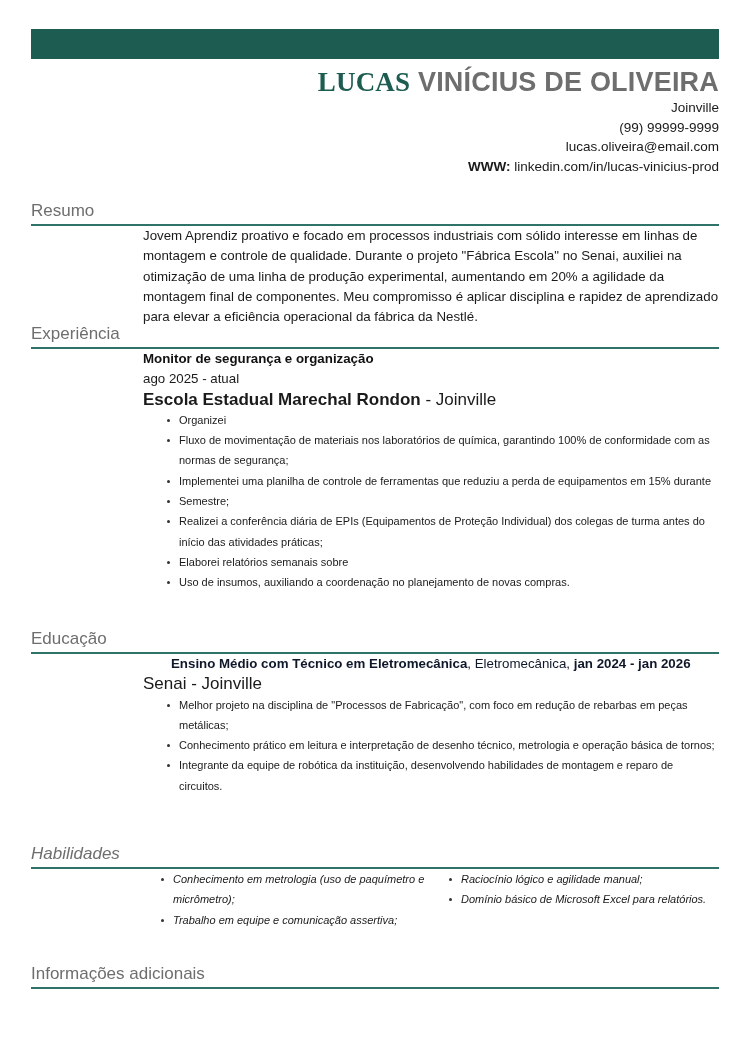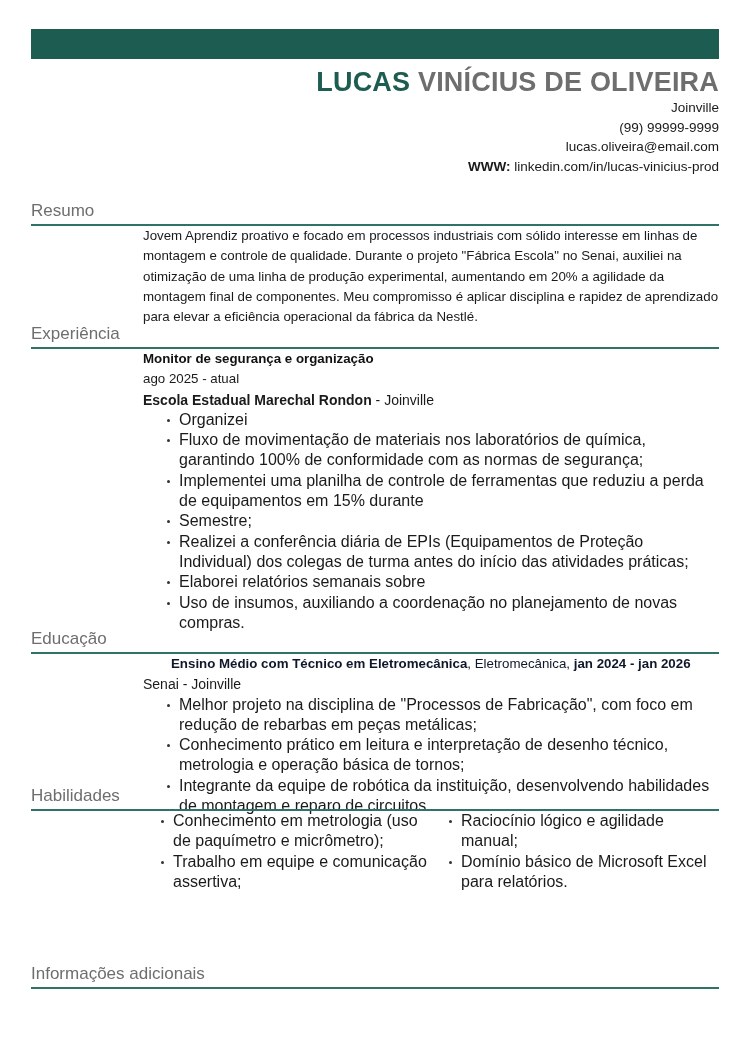--- a/index.html
+++ b/index.html
@@ -36,21 +36,21 @@
     width: 688px;
     text-align: right;
   }
   .full-name {
     font-size: 27px;
     line-height: 32px;
     font-weight: bold;
     letter-spacing: 0.2px;
     white-space: nowrap;
   }
-  .name-first { color: #1d5c50; }
+  .name-first { color: #1d5c50; font-family: Liberation Serif, serif; }
   .name-rest { color: #6e6e6e; }
 
   .contact-line {
     font-size: 13.5px;
     line-height: 19.5px;
     color: #1a1a1a;
   }
   .contact-line .lbl { font-weight: bold; }
 
   
@@ -87,42 +87,42 @@
     line-height: 20.3px;
     font-weight: bold;
     color: #111;
   }
   .entry-dates {
     font-size: 13.3px;
     line-height: 20.3px;
     color: #1a1a1a;
   }
   .entry-org {
-    font-size: 14px;
+    font-size: 17px;
     line-height: 20.3px;
     color: #1a1a1a;
   }
   .entry-org .org-name { font-weight: bold; }
 
   .edu-head {
     font-size: 13.3px;
     line-height: 20.3px;
     color: #0f172a;
     margin-left: 28px;
   }
   .edu-head .b { font-weight: bold; }
 
   ul.bullets {
     list-style: none;
     margin: 0;
     padding: 0;
   }
   ul.bullets > li {
     position: relative;
-    font-size: 16px;
+    font-size: 11px;
     line-height: 20.3px;
     color: #1a1a1a;
     padding-left: 36px;
     margin: 0;
   }
   ul.bullets > li::before {
     content: "";
     position: absolute;
     left: 24px;
     top: 9px;
@@ -190,21 +190,21 @@
       <div class="edu-head"><span class="b">Ensino Médio com Técnico em Eletromecânica</span><span>, Eletromecânica, </span><span class="b">jan 2024 - jan 2026</span></div>
       <div class="entry-org">Senai - Joinville</div>
       <ul class="bullets">
         <li>Melhor projeto na disciplina de "Processos de Fabricação", com foco em redução de rebarbas em peças metálicas;</li>
         <li>Conhecimento prático em leitura e interpretação de desenho técnico, metrologia e operação básica de tornos;</li>
         <li>Integrante da equipe de robótica da instituição, desenvolvendo habilidades de montagem e reparo de circuitos.</li>
       </ul>
     </div>
   </div>
 
-  <div class="section" style="top:785px;">
+  <div class="section" style="top:843px;font-style:italic;">
     <div class="section-title">Habilidades</div>
     <div class="section-rule"></div>
     <div class="section-body">
       <div class="skills-cols">
         <div class="skills-col">
           <ul class="bullets">
             <li>Conhecimento em metrologia (uso de paquímetro e micrômetro);</li>
             <li>Trabalho em equipe e comunicação assertiva;</li>
           </ul>
         </div>

